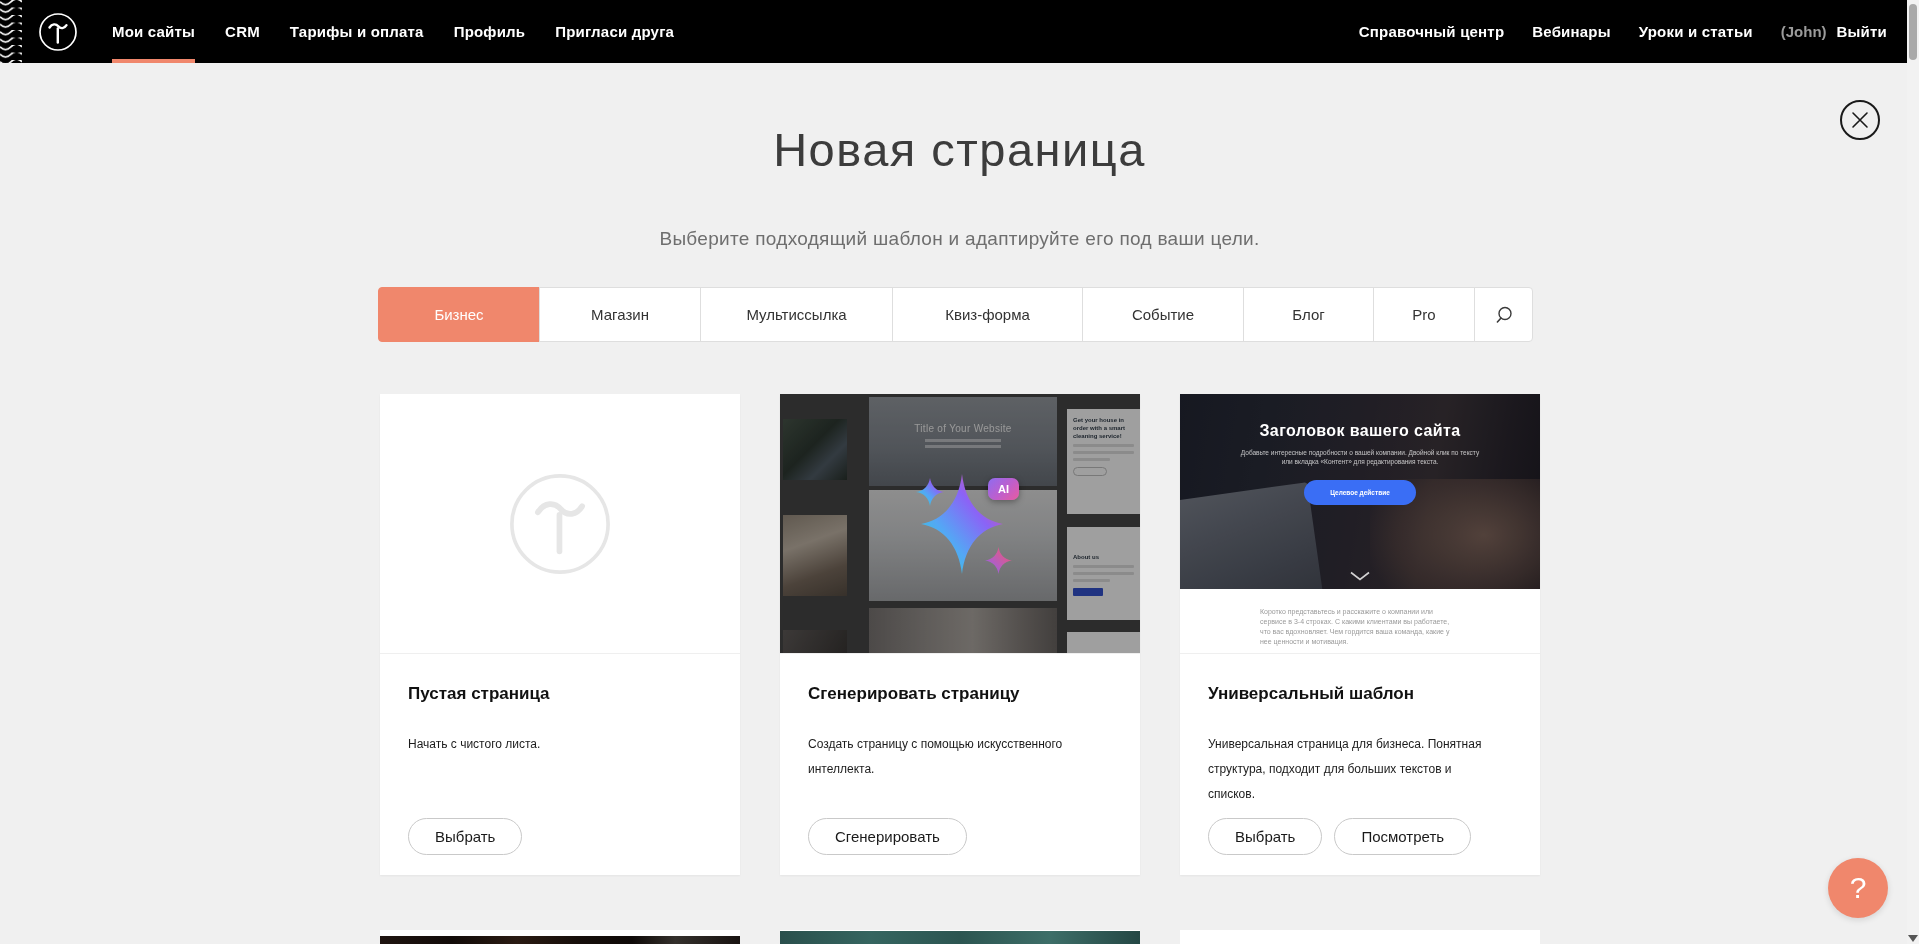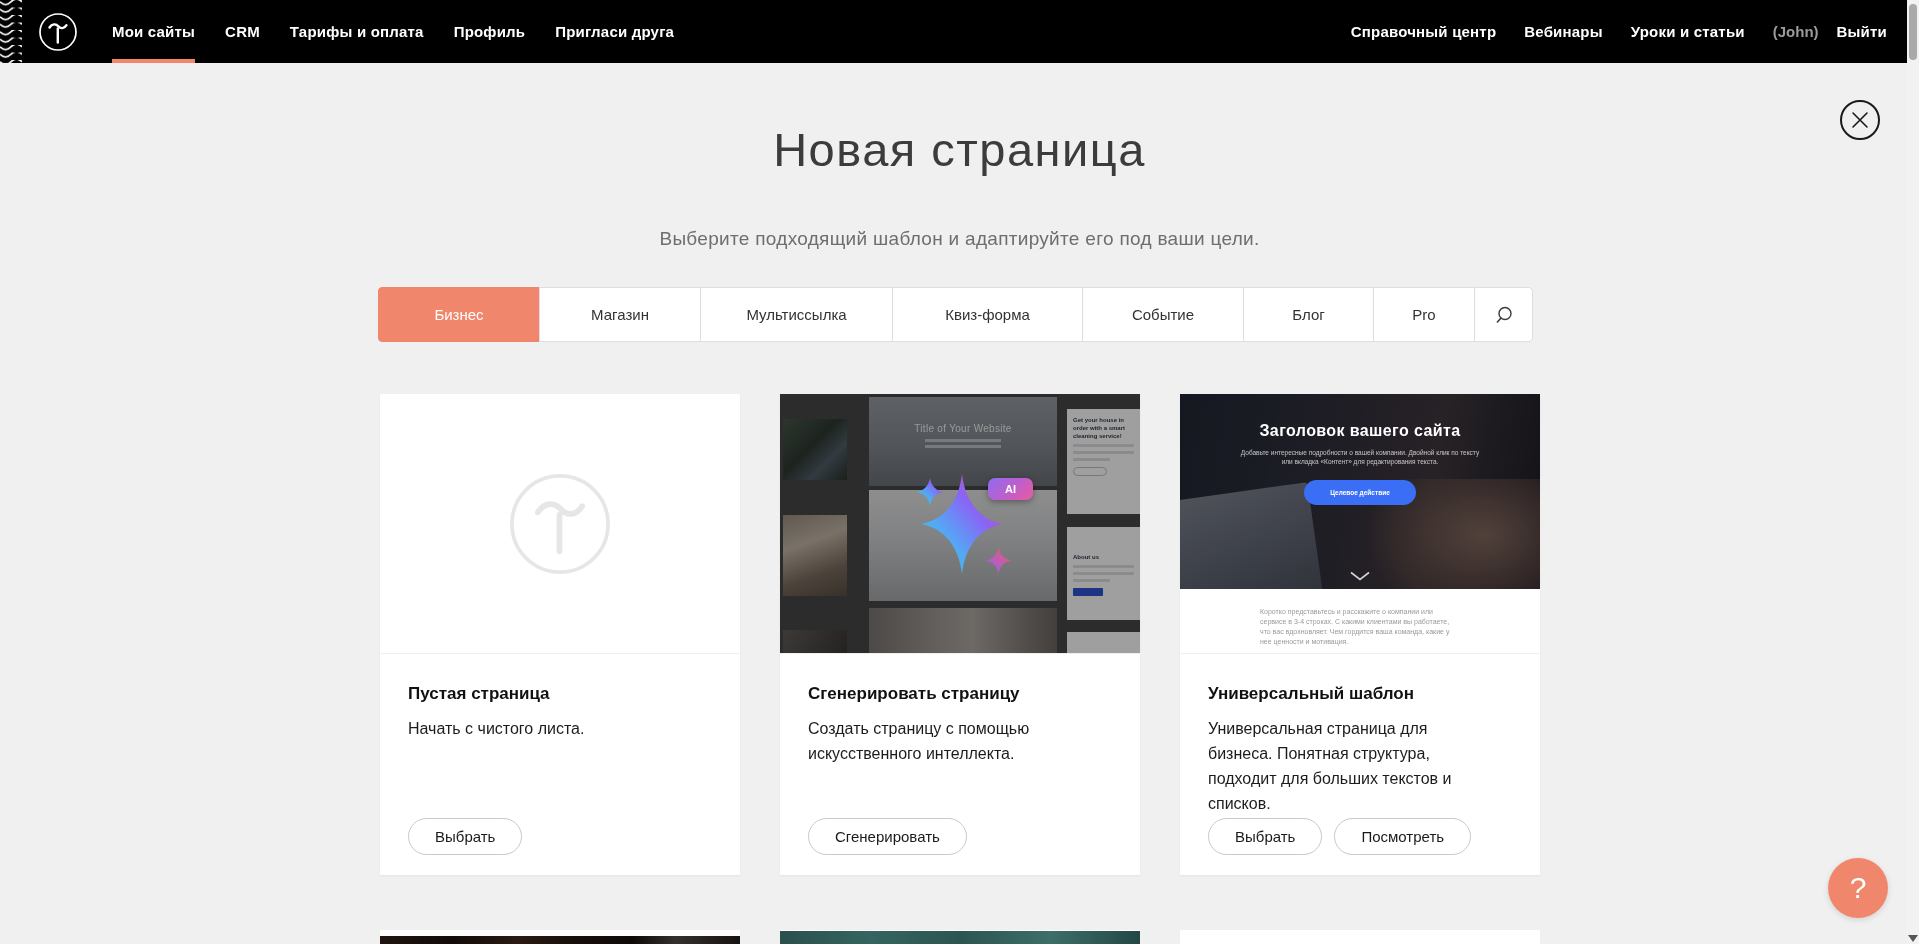--- a/index.html
+++ b/index.html
@@ -27,21 +27,21 @@
     height:63px; display:flex; align-items:center; position:relative; cursor:pointer;
     white-space:nowrap;
   }
   .nav-item.active::after {
     content:""; position:absolute; left:0; right:0; bottom:0; height:4px;
     background:#F0876C;
   }
   .nav-right {
     display:flex; align-items:center; gap:28px; margin-left:auto; margin-right:32px; height:63px;
   }
-  .user-chunk { display:flex; gap:18px; align-items:flex-end; }
+  .user-chunk { display:flex; gap:10px; align-items:flex-end; }
   .user-name { color:#9b9b9b; font-size:15px; font-weight:700; }
 
   
   .close-btn {
     position:absolute; left:1840px; top:100px; width:40px; height:40px;
     border:2px solid #1a1a1a; border-radius:50%; background:transparent;
     display:flex; align-items:center; justify-content:center; cursor:pointer; z-index:10;
   }
 
   
@@ -78,21 +78,21 @@
   }
   .row1 { top:394px; height:481px; }
   .row2 { top:930px; height:14px; }
   .card {
     background:#fff; position:relative; height:481px;
     box-shadow:0 1px 2px rgba(0,0,0,.05);
   }
   .card-media { height:260px; position:relative; overflow:hidden; border-bottom:1px solid #efefef; }
   .card-body { padding:30px 44px 0 28px; }
   .card-title { font-size:17px; font-weight:700; color:#111; }
-  .card-desc { font-size:16px; line-height:25px; color:#1c1c1c; margin-top:12px; max-width:300px; }
+  .card-desc { font-size:12px; line-height:25px; color:#1c1c1c; margin-top:28px; max-width:300px; }
   .card-actions { position:absolute; left:28px; bottom:20px; display:flex; gap:12px;margin-top:24px; }
   .pill-btn {
     background:#fff; border:1px solid #c9c9c9; border-radius:19px;
     height:37px; padding:0 26px; font-size:15px; color:#1a1a1a;
     display:flex; align-items:center; cursor:pointer; font-family:"Liberation Sans",sans-serif;
   }
 
   
   .blank-media { display:flex; align-items:center; justify-content:center; background:#fff; }
 
@@ -120,21 +120,21 @@
   .tiny-bold { font-size:6px; font-weight:700; color:#26323f; line-height:8px; }
   .bar { height:3px; background:#d3d3d3; margin-top:4px; border-radius:1px; }
   .bar.short { width:60%; }
   .mini-btn-blue { margin-top:6px; width:30px; height:8px; background:#2746c4; border-radius:1px; }
   .mini-pill { margin-top:6px; width:34px; height:9px; border:1px solid #b5b5b5; border-radius:5px; }
   .collage-overlay { position:absolute; inset:0; background:rgba(20,20,20,.38); }
   .sparkle-big { position:absolute; left:141px; top:80px; width:82px; height:100px; }
   .sparkle-s1 { position:absolute; left:136px; top:83px; width:28px; height:30px; }
   .sparkle-s2 { position:absolute; left:205px; top:152px; width:27px; height:29px; }
   .ai-badge {
-    position:absolute; left:208px; top:84px; width:45px; height:22px; border-radius:7px;
+    position:absolute; left:208px; top:84px; width:31px; height:22px; border-radius:7px;
     background:linear-gradient(135deg,#8E6CF0 0%,#C05ECB 55%,#E85BA0 100%);
     color:#fff; font-size:11px; font-weight:700;
     display:flex; align-items:center; justify-content:center;
     box-shadow:0 2px 6px rgba(0,0,0,.35);
   }
 
   
   .tpl-hero { position:absolute; left:0; top:0; width:360px; height:195px;
     background:linear-gradient(100deg,#23252e 0%,#2b2d36 25%,#3a3138 50%,#463a39 68%,#2d2528 85%,#1d181b 100%);
     overflow:hidden; }

